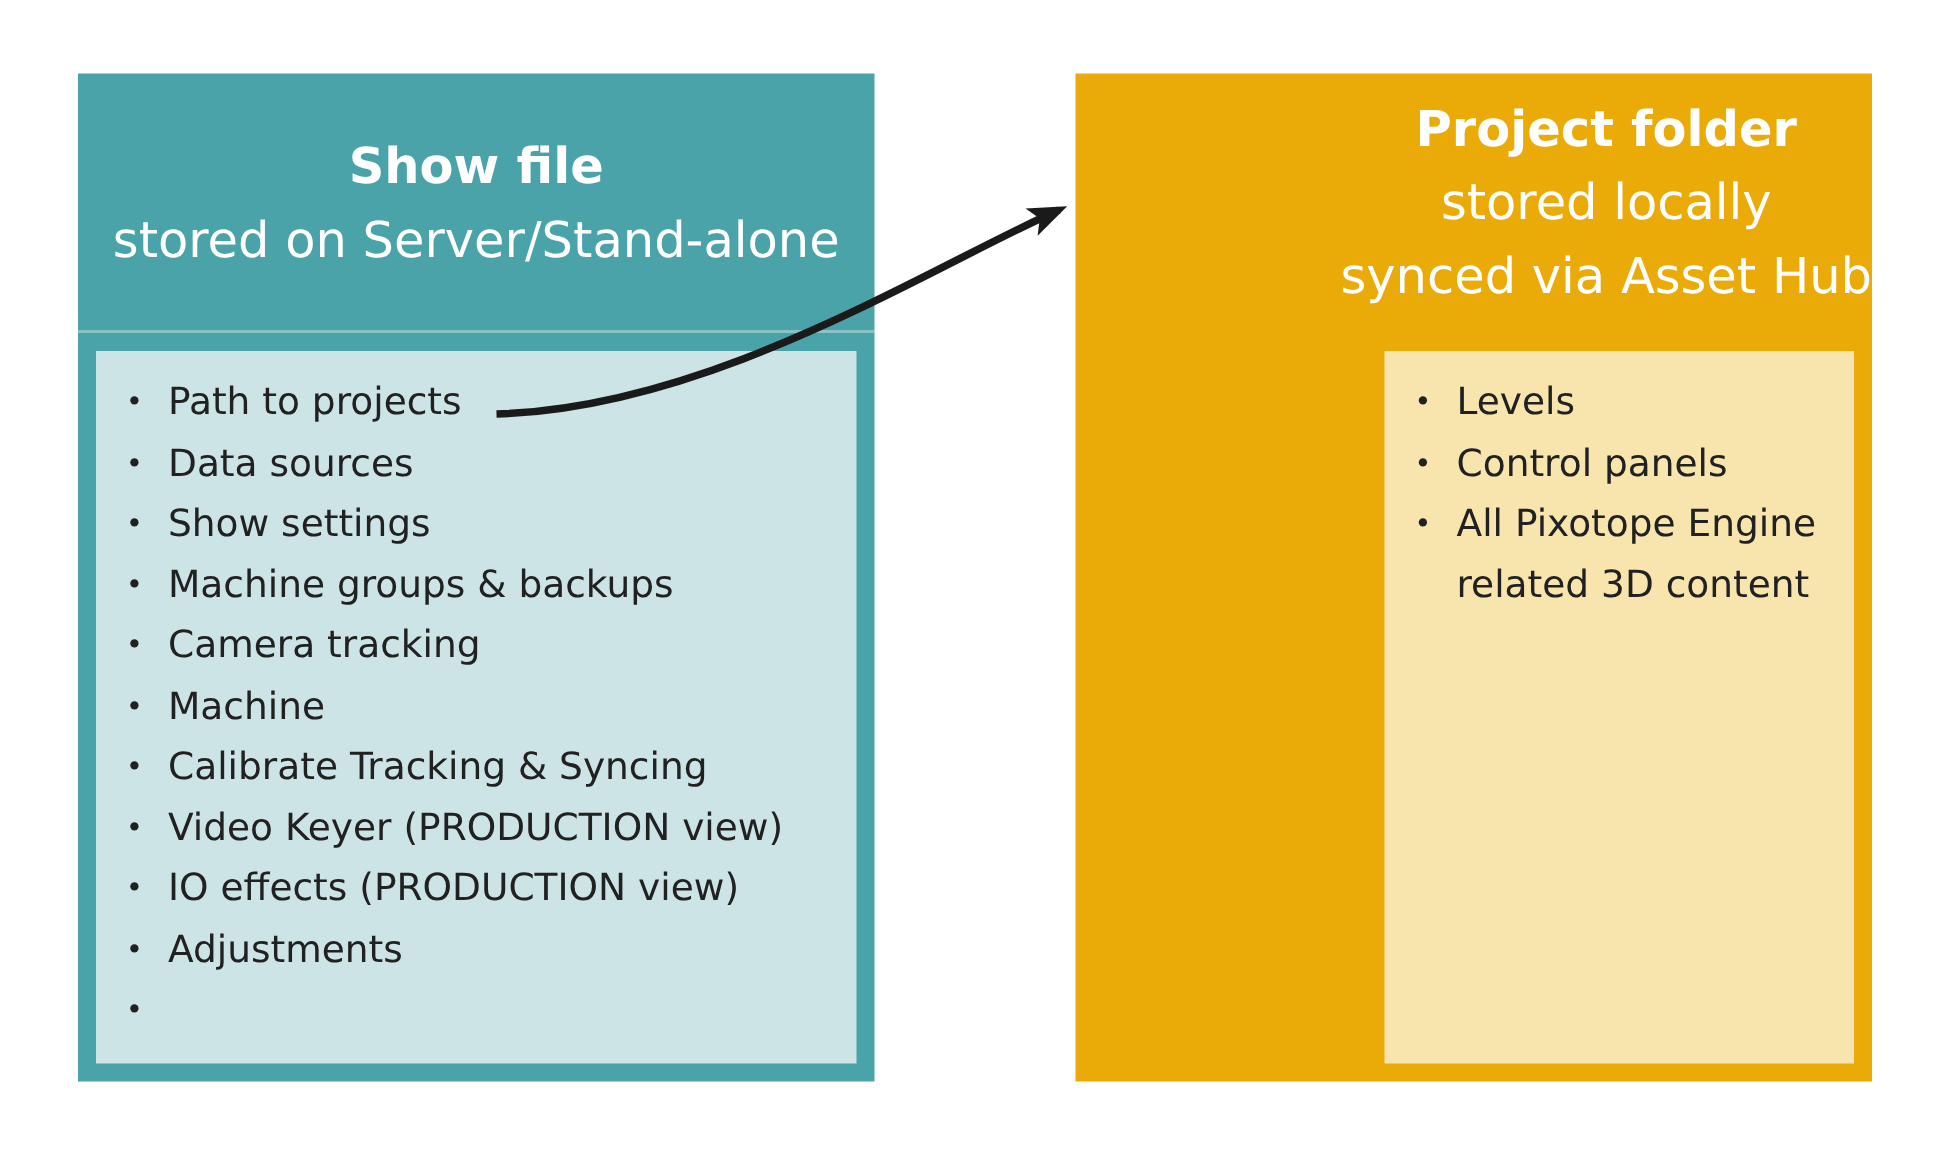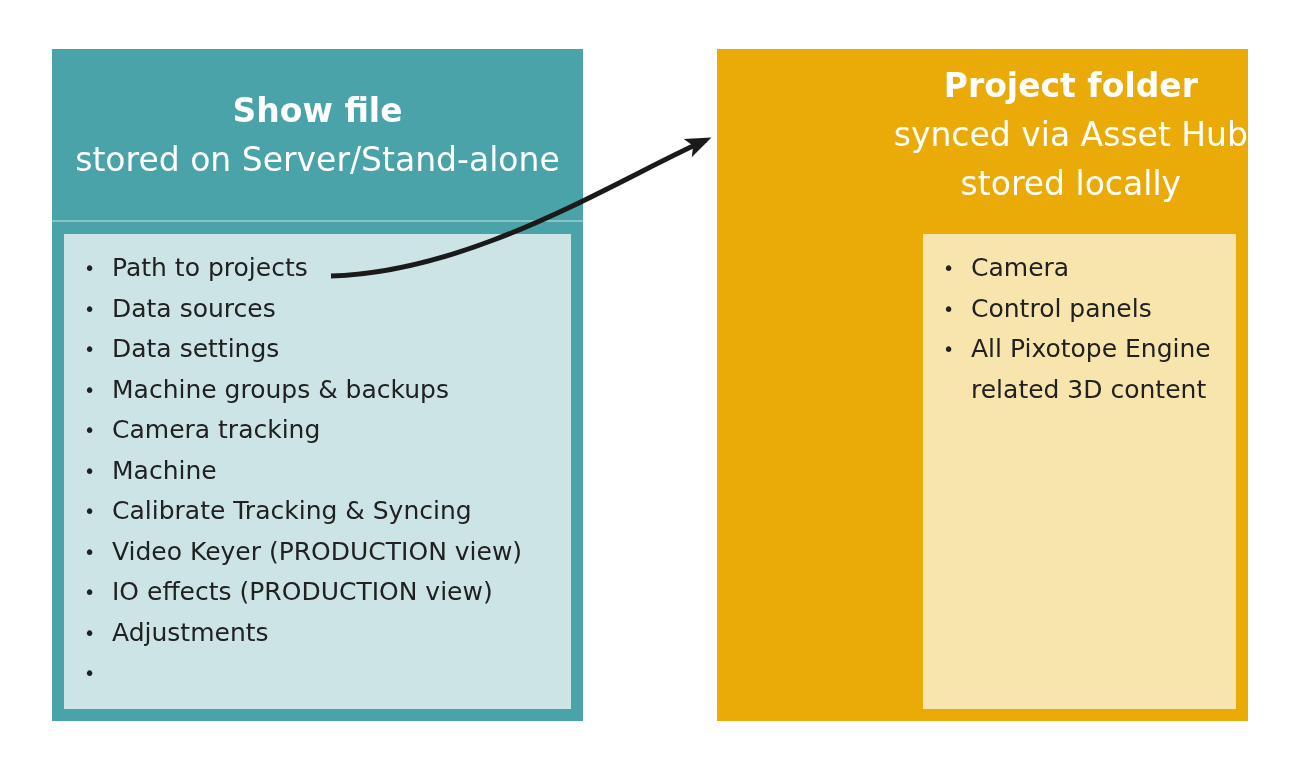--- a/index.html
+++ b/index.html
@@ -58,21 +58,21 @@
           <li>
               <span class="bullet">•</span>
               <span class="item-text">Path to projects</span>
             </li>
           <li>
               <span class="bullet">•</span>
               <span class="item-text">Data sources</span>
             </li>
           <li>
               <span class="bullet">•</span>
-              <span class="item-text">Data settings</span>
+              <span class="item-text">Show settings</span>
             </li>
           <li>
               <span class="bullet">•</span>
               <span class="item-text">Machine groups &amp; backups</span>
             </li>
           <li>
               <span class="bullet">•</span>
               <span class="item-text">Camera tracking</span>
             </li>
           <li>
@@ -99,30 +99,30 @@
               <span class="bullet">•</span>
             </li>
         </ul>
       </div>
     </div>
   </div>
 
   <div class="box box-right">
     <div class="box-header">
       <div class="title">Project folder</div>
+      <div class="subtitle">stored locally</div>
       <div class="subtitle">synced via Asset Hub</div>
-      <div class="subtitle">stored locally</div>
     </div>
     <div class="box-divider"></div>
     <div class="box-body">
       <div class="panel panel-cream">
         <ul class="item-list">
           <li>
               <span class="bullet">•</span>
-              <span class="item-text">Camera</span>
+              <span class="item-text">Levels</span>
             </li>
           <li>
               <span class="bullet">•</span>
               <span class="item-text">Control panels</span>
             </li>
           <li>
               <span class="bullet">•</span>
               <span class="item-text wrap-narrow">All Pixotope Engine related 3D content</span>
             </li>
         </ul>

